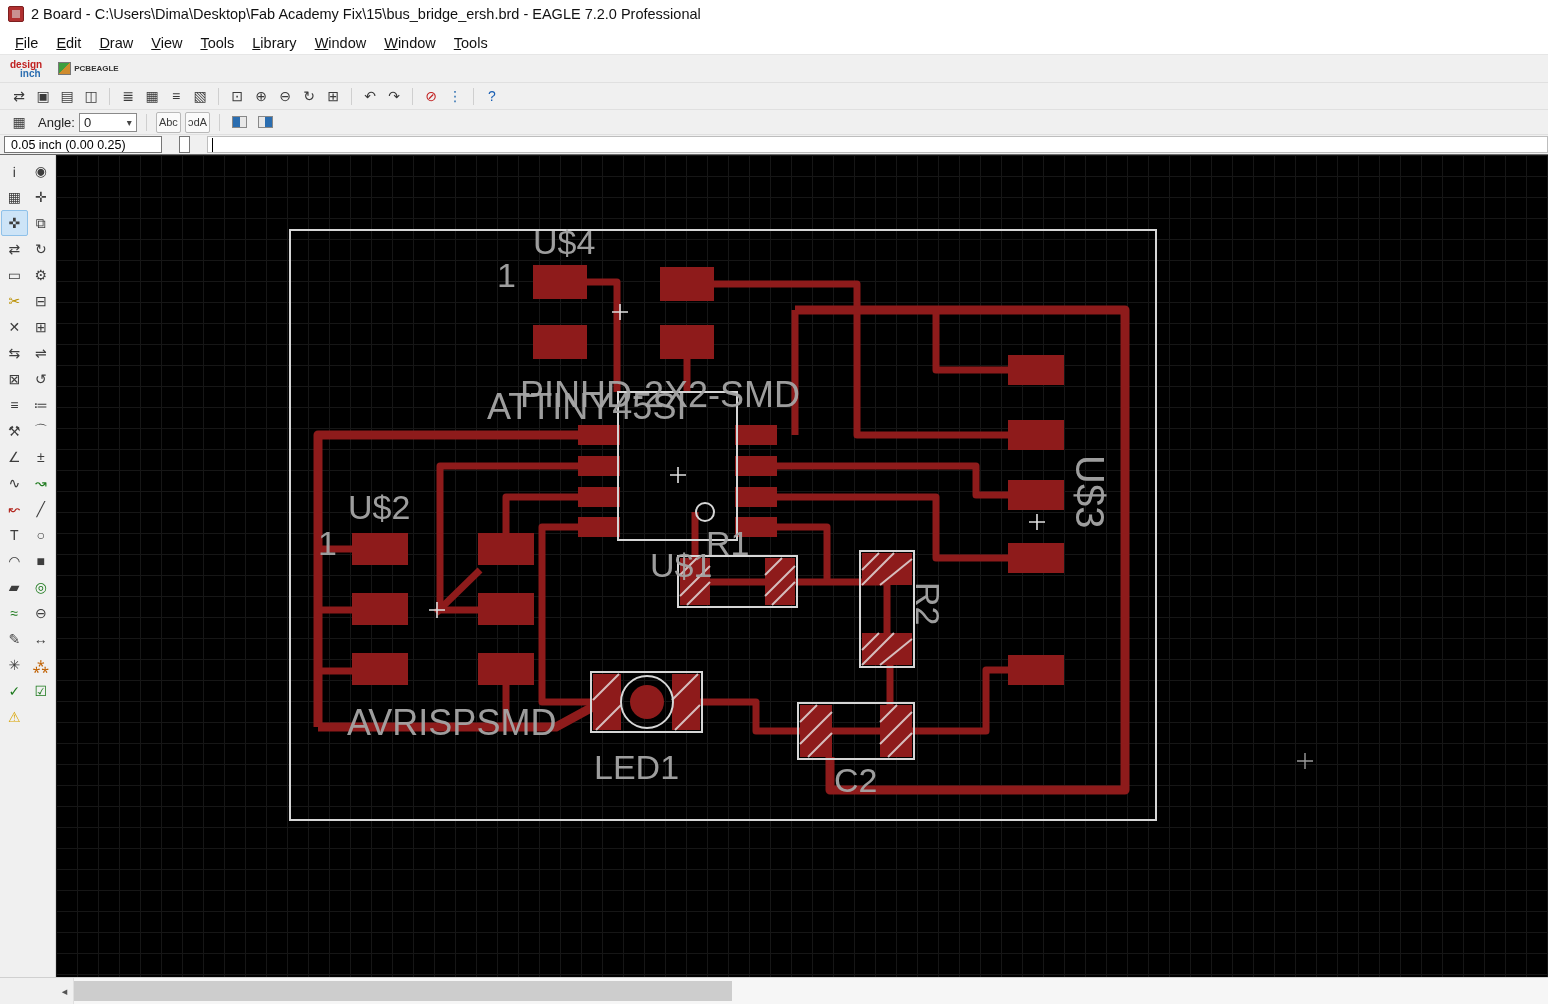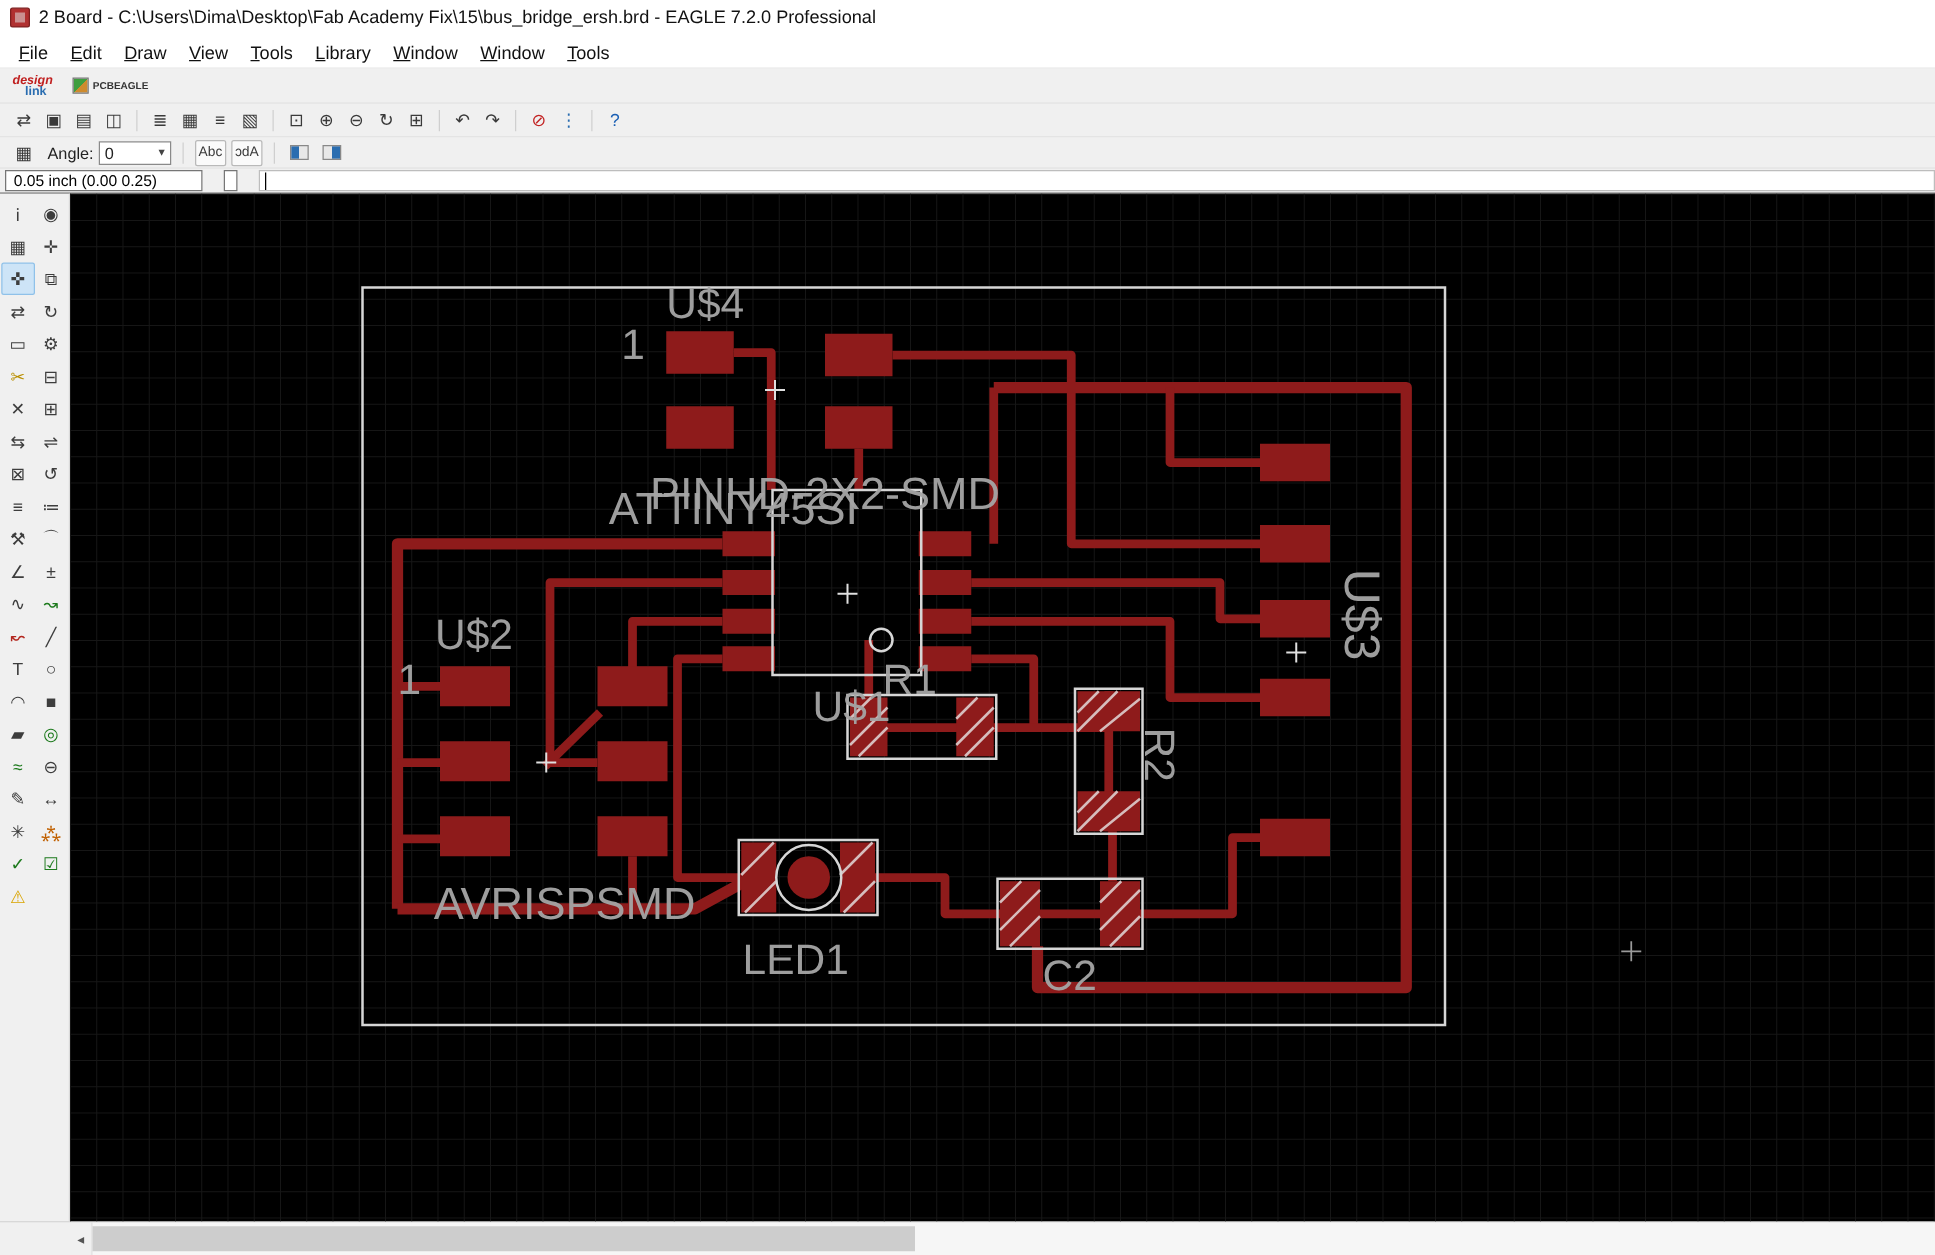--- a/index.html
+++ b/index.html
@@ -12,21 +12,21 @@
   .app-icon{width:16px;height:16px;background:#b03030;border:1px solid #7d1f1f;border-radius:2px;position:relative}
   .app-icon::after{content:"";position:absolute;inset:3px;background:#e0e0e0;opacity:.55}
   .menubar{height:27px;background:#fff;border-bottom:1px solid #e6e6e6;display:flex;align-items:flex-end;padding-left:6px;font-size:14.5px;color:#111;flex:0 0 auto}
   .menu-item{display:inline-block;padding:3px 9px;cursor:default}
   .menu-item::first-letter{text-decoration:underline}
   .tb{background:#f0f0f0;display:flex;align-items:center;flex:0 0 auto}
   .tb1{height:28px;border-bottom:1px solid #e0e0e0;padding-left:6px;gap:12px}
   .tb2{height:27px;border-bottom:1px solid #e0e0e0;padding-left:8px;gap:2px}
   .tb3{height:25px;border-bottom:1px solid #e0e0e0;padding-left:8px;gap:4px;font-size:13px;color:#222}
   .logo-dl{display:flex;flex-direction:column;line-height:9px;font-size:10px;font-weight:bold;padding:2px 4px;cursor:pointer}
-  .dl-design{color:#c02020;font-style:italic}
+  .dl-design{color:#c02020;}
   .dl-link{color:#2a6db0;margin-left:10px}
   .logo-pq{display:flex;align-items:center;gap:3px;cursor:pointer}
   .pq-icon{width:13px;height:13px;background:linear-gradient(135deg,#3f9e3f 50%,#cf8b2d 50%);border:1px solid #777}
   .pq-text{display:flex;flex-direction:row;line-height:8px;font-size:8px;color:#333;font-weight:bold}
   .tb-btn{width:22px;height:21px;display:flex;align-items:center;justify-content:center;color:#3a3a3a;font-size:14px;border:1px solid transparent;border-radius:2px;cursor:pointer}
   .tb-sep{width:1px;height:17px;background:#cfcfcf;margin:0 5px}
   .angle-label{margin-left:4px}
   .angle-select{width:58px;height:19px;background:#fff;border:1px solid #8a8a8a;display:flex;align-items:center;justify-content:space-between;padding:0 4px;font-size:13px;cursor:pointer}
   .dd-arrow{font-size:10px;color:#444}
   .abc{width:25px;font-size:11px;border:1px solid #b9b9b9;background:#fafafa}
@@ -82,21 +82,21 @@
     <span class="menu-item">Tools</span>
     <span class="menu-item">Library</span>
     <span class="menu-item">Window</span>
     <span class="menu-item">Window</span>
     <span class="menu-item">Tools</span>
   </div>
 
   <div class="tb tb1">
     <div class="logo-dl">
       <span class="dl-design">design</span>
-      <span class="dl-link">link</span>
+      <span class="dl-link">inch</span>
     </div>
     <div class="logo-pq">
       <span class="pq-icon"></span>
       <span class="pq-text">
         <span>PCB</span>
         <span>EAGLE</span>
       </span>
     </div>
   </div>
 

